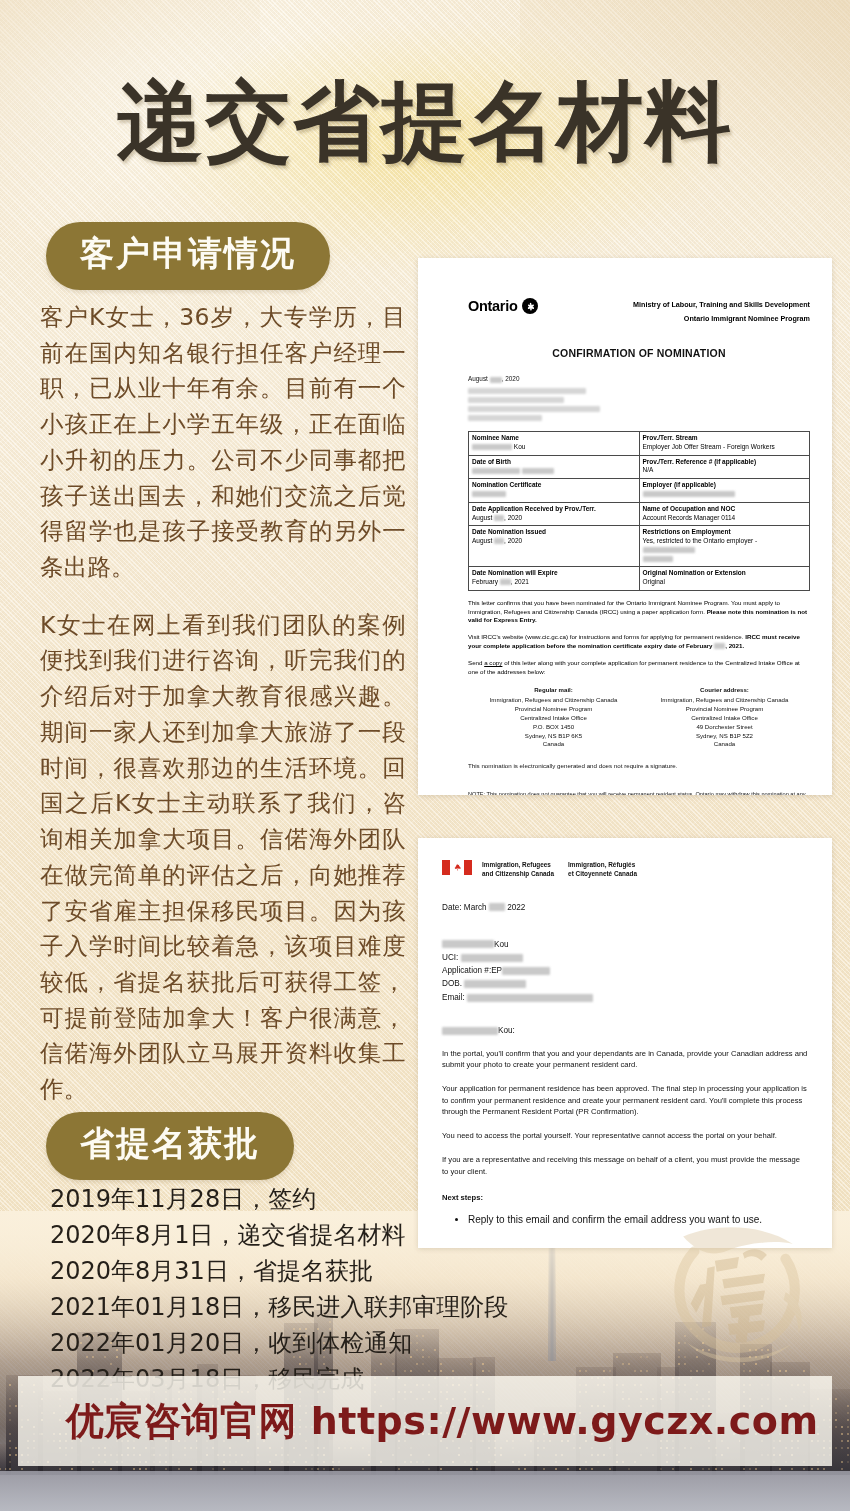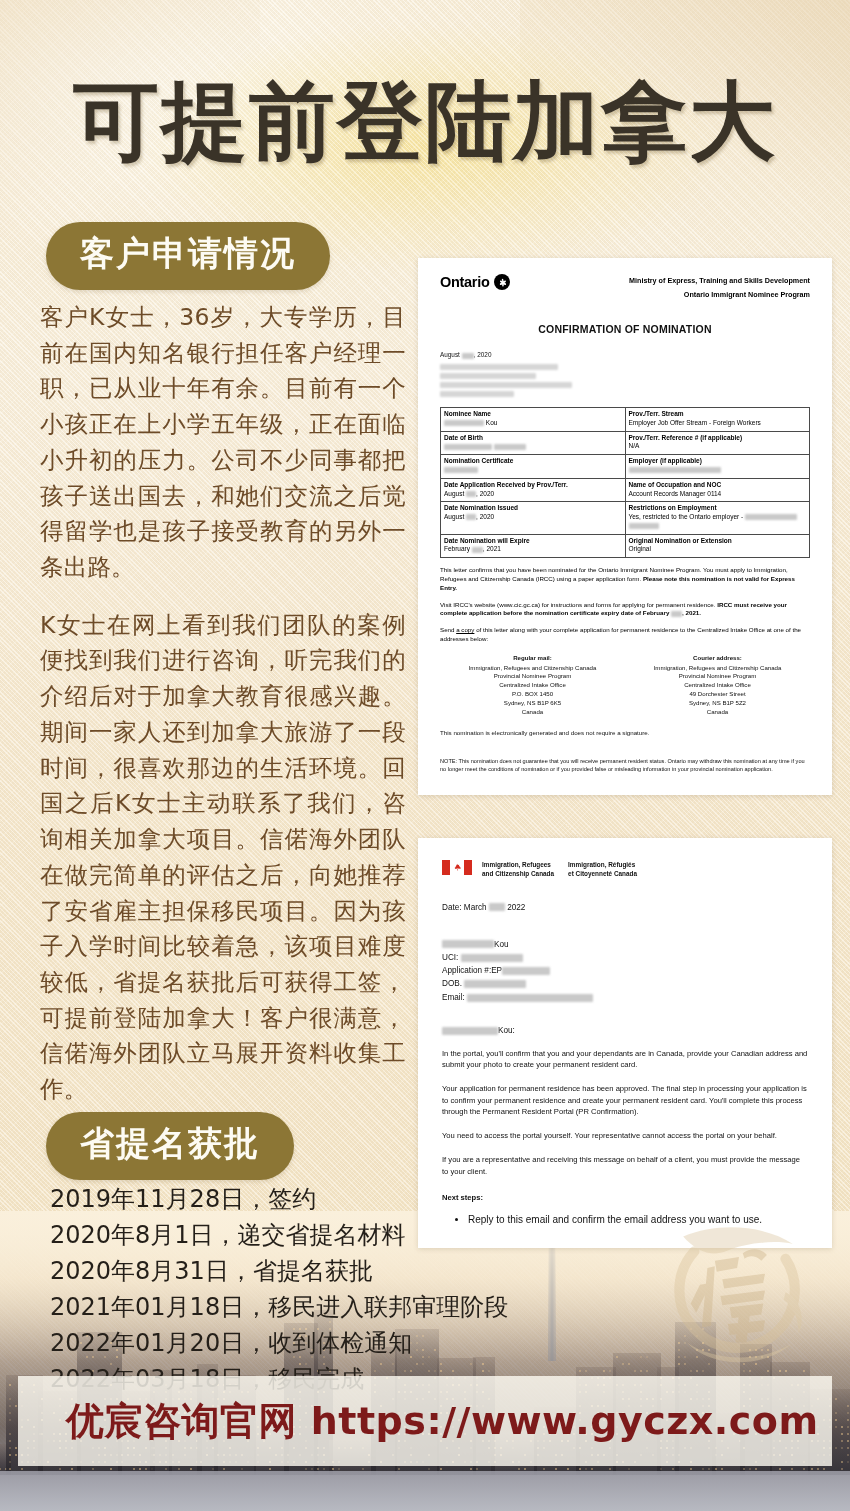--- a/index.html
+++ b/index.html
@@ -160,21 +160,21 @@
   
   .doc {
     position: absolute;
     background: #ffffff;
     box-shadow: 0 1px 5px rgba(120,100,70,0.22);
     overflow: hidden;
   }
 
   
   #doc1 { left: 418px; top: 258px; width: 414px; height: 537px; }
-  #doc1 .inner { padding: 16px 22px 10px 22px; color: #111; }
+  #doc1 .inner { padding: 40px 22px 10px 22px; color: #111; margin-left: 28px; }
 
   .d1-head { display: flex; justify-content: space-between; align-items: flex-start; }
   .ont-logo { display: flex; align-items: center; gap: 5px; }
   .ont-logo .word { font-size: 14.5px; font-weight: bold; letter-spacing: -0.3px; color: #000; }
   .ont-logo .mark {
     width: 16px; height: 16px; border-radius: 50%; background: #000;
     display: inline-flex; align-items: center; justify-content: center;
   }
   .ministry { text-align: right; font-size: 7.2px; font-weight: bold; line-height: 1.9; color: #000; }
 
@@ -1225,21 +1225,21 @@
       <ellipse cx="12" cy="96" rx="9" ry="5" fill="rgba(205,198,205,0.85)"></ellipse>
       <rect x="4" y="96" width="16" height="12" fill="rgba(190,184,192,0.85)"></rect>
       <ellipse cx="12" cy="108" rx="8" ry="4" fill="rgba(215,205,212,0.9)"></ellipse>
       <ellipse cx="12" cy="128" rx="6" ry="3.4" fill="rgba(195,188,196,0.8)"></ellipse>
       <path d="M10 140 L14 140 L16 470 L8 470 Z" fill="rgba(150,148,152,0.6)"></path>
     </svg>
     <div class="haze"></div>
     <div class="water"></div>
   </div>
 
-  <div id="title">可提前登陆加拿大</div>
+  <div id="title">递交省提名材料</div>
 
   <div class="pill" id="pill-client">客户申请情况</div>
   <div class="pill" id="pill-process">省提名获批</div>
 
   <div id="body-text">
     <p>客户K女士，36岁，大专学历，目前在国内知名银行担任客户经理一职，已从业十年有余。目前有一个小孩正在上小学五年级，正在面临小升初的压力。公司不少同事都把孩子送出国去，和她们交流之后觉得留学也是孩子接受教育的另外一条出路。</p>
     <p>K女士在网上看到我们团队的案例便找到我们进行咨询，听完我们的介绍后对于加拿大教育很感兴趣。期间一家人还到加拿大旅游了一段时间，很喜欢那边的生活环境。回国之后K女士主动联系了我们，咨询相关加拿大项目。信偌海外团队在做完简单的评估之后，向她推荐了安省雇主担保移民项目。因为孩子入学时间比较着急，该项目难度较低，省提名获批后可获得工签，可提前登陆加拿大！客户很满意，信偌海外团队立马展开资料收集工作。</p>
   </div>
 
   <div id="process-list">
@@ -1256,21 +1256,21 @@
       <div class="d1-head">
         <div class="ont-logo">
           <span class="word">Ontario</span>
           <span class="mark">
             <svg width="11" height="11" viewBox="0 0 24 24" aria-hidden="true">
               <path d="M12 4c1.6 0 2.4 2.6 2.2 5.3 2-1.4 4.3-2.1 5.1-.8.8 1.3-1 3-3.3 4.3 2.3.6 4.2 1.8 3.7 3.3-.5 1.5-2.9 1.3-5.2.5.4 2.4.1 4.4-1.5 4.4s-1.9-2-1.5-4.4c-2.3.8-4.7 1-5.2-.5-.5-1.5 1.4-2.7 3.7-3.3-2.3-1.3-4.1-3-3.3-4.3.8-1.3 3.1-.6 5.1.8C9.6 6.6 10.4 4 12 4z" fill="#fff"></path>
             </svg>
           </span>
         </div>
         <div class="ministry">
-          <div>Ministry of Express, Training and Skills Development</div>
+          <div>Ministry of Labour, Training and Skills Development</div>
           <div>Ontario Immigrant Nominee Program</div>
         </div>
       </div>
 
       <div class="d1-title">CONFIRMATION OF NOMINATION</div>
 
       <div class="d1-date">
         August <span class="redact" style="width:12px;height:6px"></span>, 2020
       </div>
 

